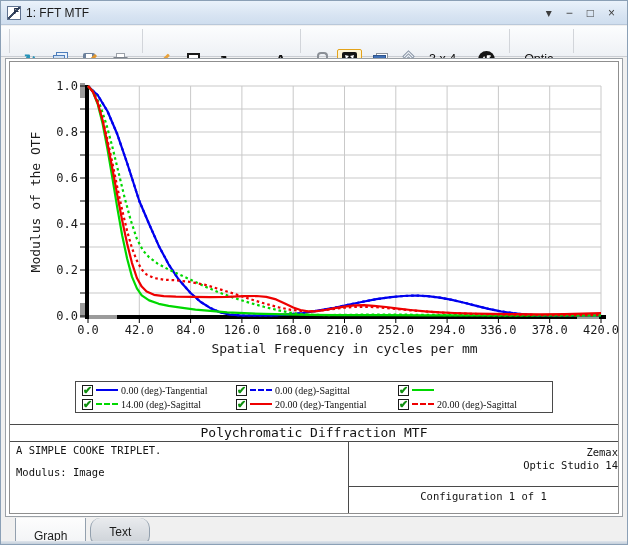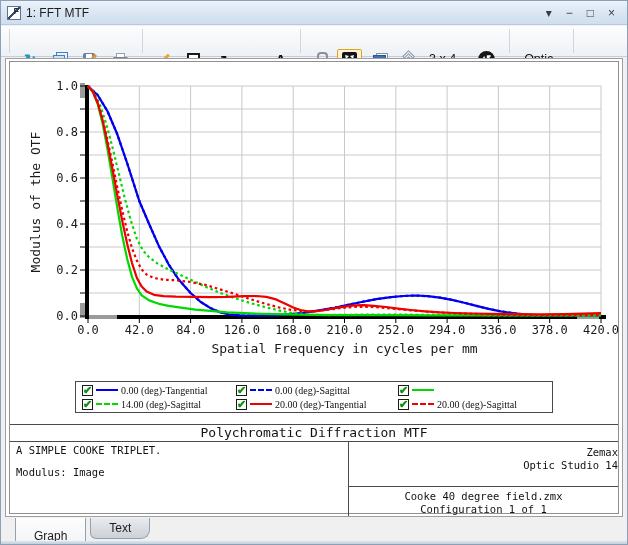--- a/index.html
+++ b/index.html
@@ -83,21 +83,21 @@
   .cell-right { flex:1; display:flex; flex-direction:column; }
   .vendor { height:45px; border-bottom:1px solid #4a4a4a; text-align:right; padding-top:4px;
     font-family:"DejaVu Sans Mono",monospace; font-size:10.5px; line-height:13px; color:#111; }
   .filebox { flex:1; text-align:center; padding-top:3px; font-family:"DejaVu Sans Mono",monospace; font-size:10.5px; line-height:13px; color:#111; }
 
   
   .tabbar { position:absolute; left:0; right:0; top:517px; height:28px; display:flex; padding-left:14px; gap:4px; background:#f0f0f0; }
   .tab { height:37px; padding:0 18px; display:flex; align-items:center; justify-content:center; font-size:12px; color:#1c1c1c;
     border:1px solid #93a0ae; border-top:none; border-radius:0 0 9px 6px; }
   .tab.active { background:linear-gradient(#fdfdfd,#eef0f3); border-bottom-left-radius:12px; }
-  .tab.inactive { background:linear-gradient(#e9ebee,#ccd1d7); height:21px; }
+  .tab.inactive { background:linear-gradient(#e9ebee,#ccd1d7); height:28px;border-radius:10px; }
   .bottom-edge { position:absolute; left:0; right:0; bottom:0; height:3px; background:linear-gradient(#dfe5ec,#c4cfdb); }
 </style>
 </head>
 <body>
 
 <div class="window">
 
   <div class="titlebar">
     <span class="app-icon">
         <span class="f">F</span>
@@ -299,21 +299,20 @@
               <div>A SIMPLE COOKE TRIPLET.</div>
               <div></div>
               <div>Modulus: Image</div>
             </div>
           <div class="cell-right">
             <div class="vendor">
               <div>Zemax</div>
               <div>Optic Studio 14</div>
             </div>
             <div class="filebox">
-              <div>Cooke 40 degree field.zmx</div>
               <div>Configuration 1 of 1</div>
             </div>
           </div>
         </div>
       </div>
 
     </div>
   </div>
 
   <div class="tabbar">

